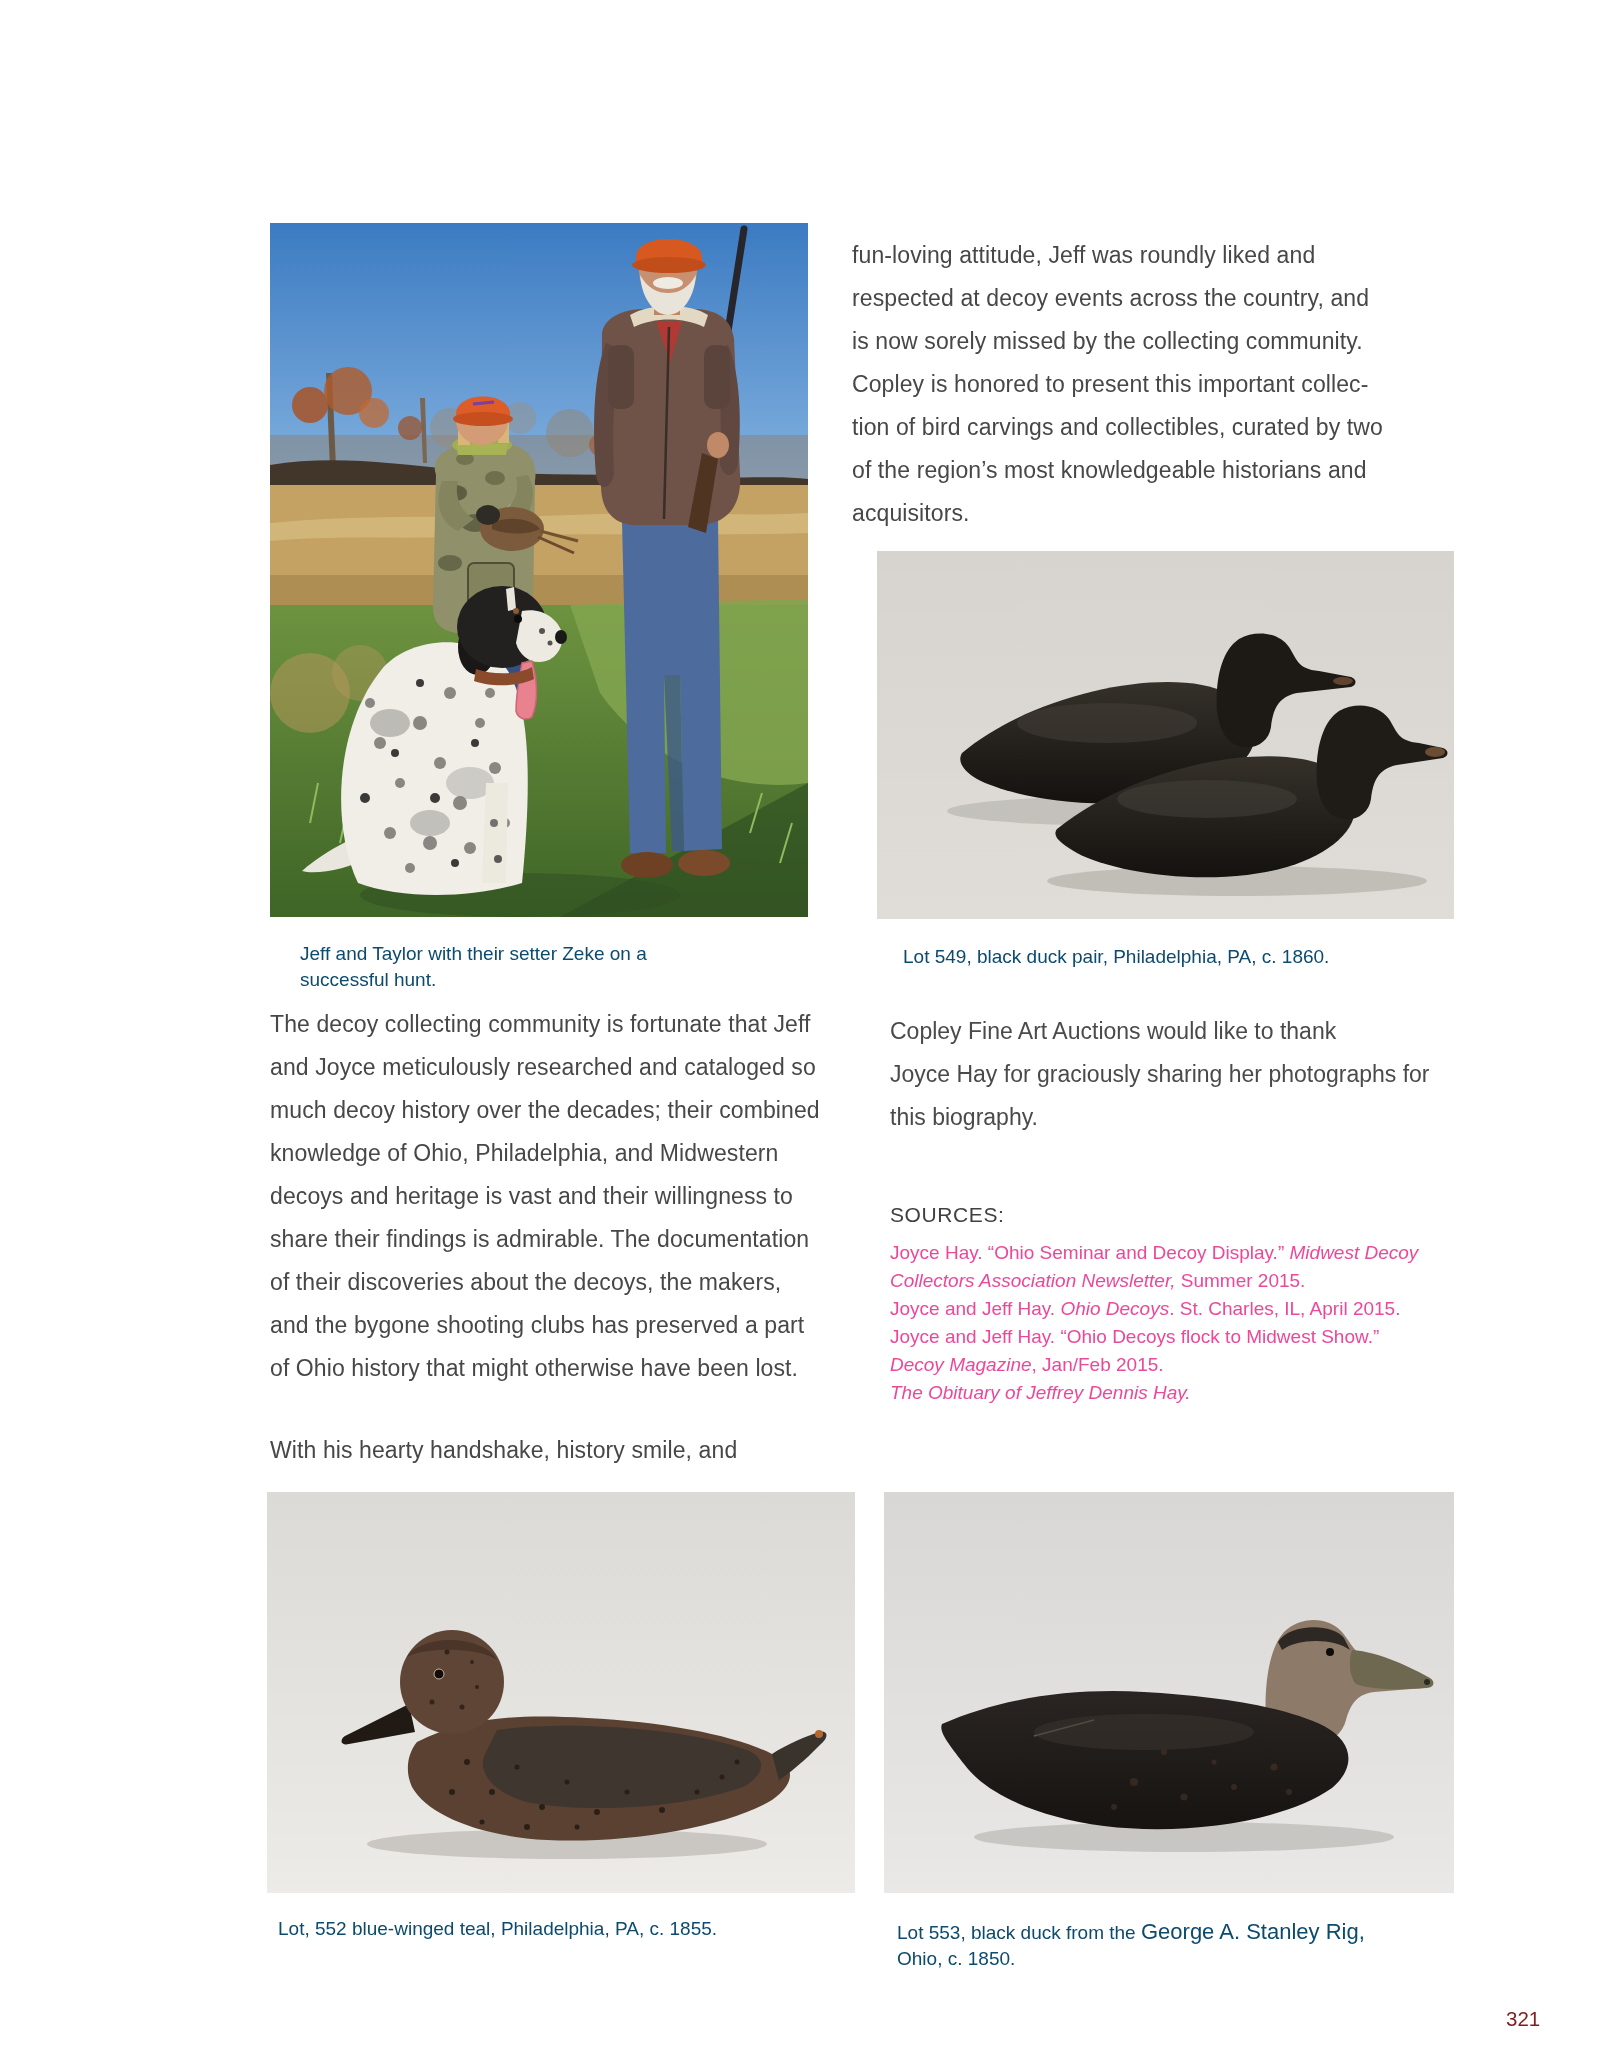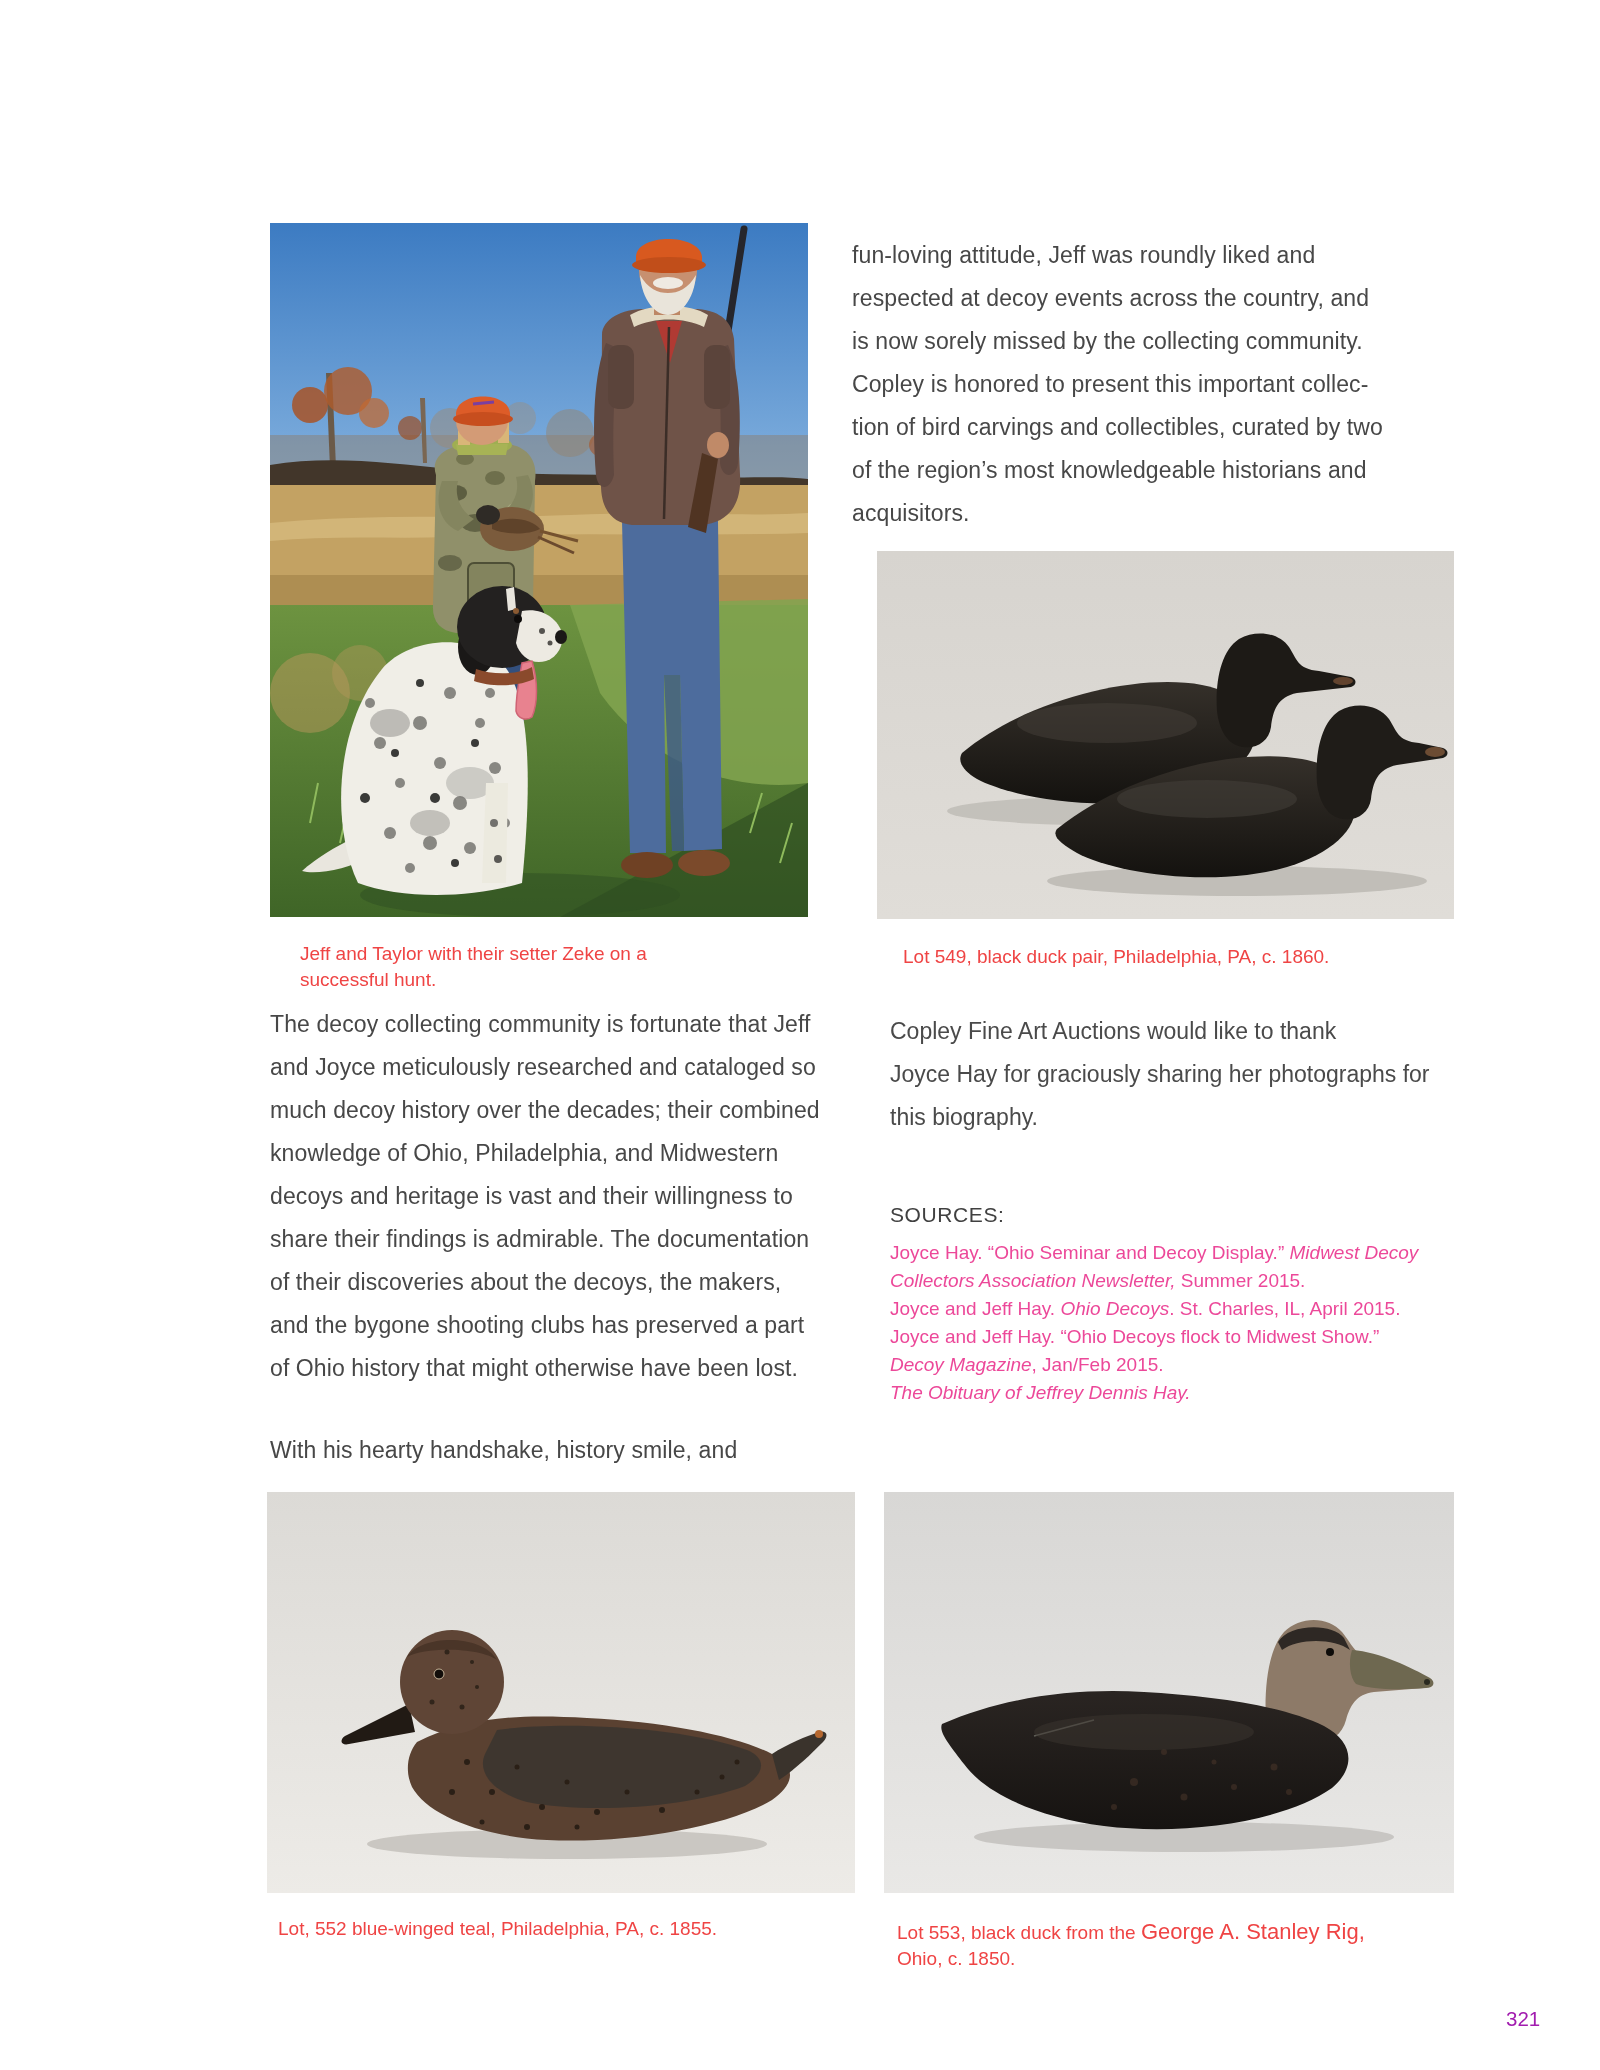--- a/index.html
+++ b/index.html
@@ -23,21 +23,21 @@
   .ack-text{
     font-size:23px;
     line-height:43px;
     color:#4a4a4a;
     white-space:pre-line;
     margin:0;
   }
   .caption{
     font-size:19px;
     line-height:26px;
-    color:#ef4444;
+    color:#0c4a6e;
     white-space:pre-line;
     margin:0;
   }
   .caption .big{font-size:22px;}
   .sources-heading{
     font-size:21px;
     font-weight:normal;
     color:#404040;
     letter-spacing:0.6px;
     margin:0;
@@ -45,21 +45,21 @@
   .src{
     font-size:19px;
     line-height:28px;
     color:#ec4899;
     white-space:pre-line;
     margin:0;
   }
   .src i{font-style:italic;}
   .page-number{
     font-size:20.5px;
-    color:#a21caf;
+    color:#7f1d1d;
     margin:0;
   }
   figure{margin:0;padding:0;}
   figure svg{display:block;width:100%;height:100%;}
 </style>
 </head>
 <body>
 
 <div class="page">
 

